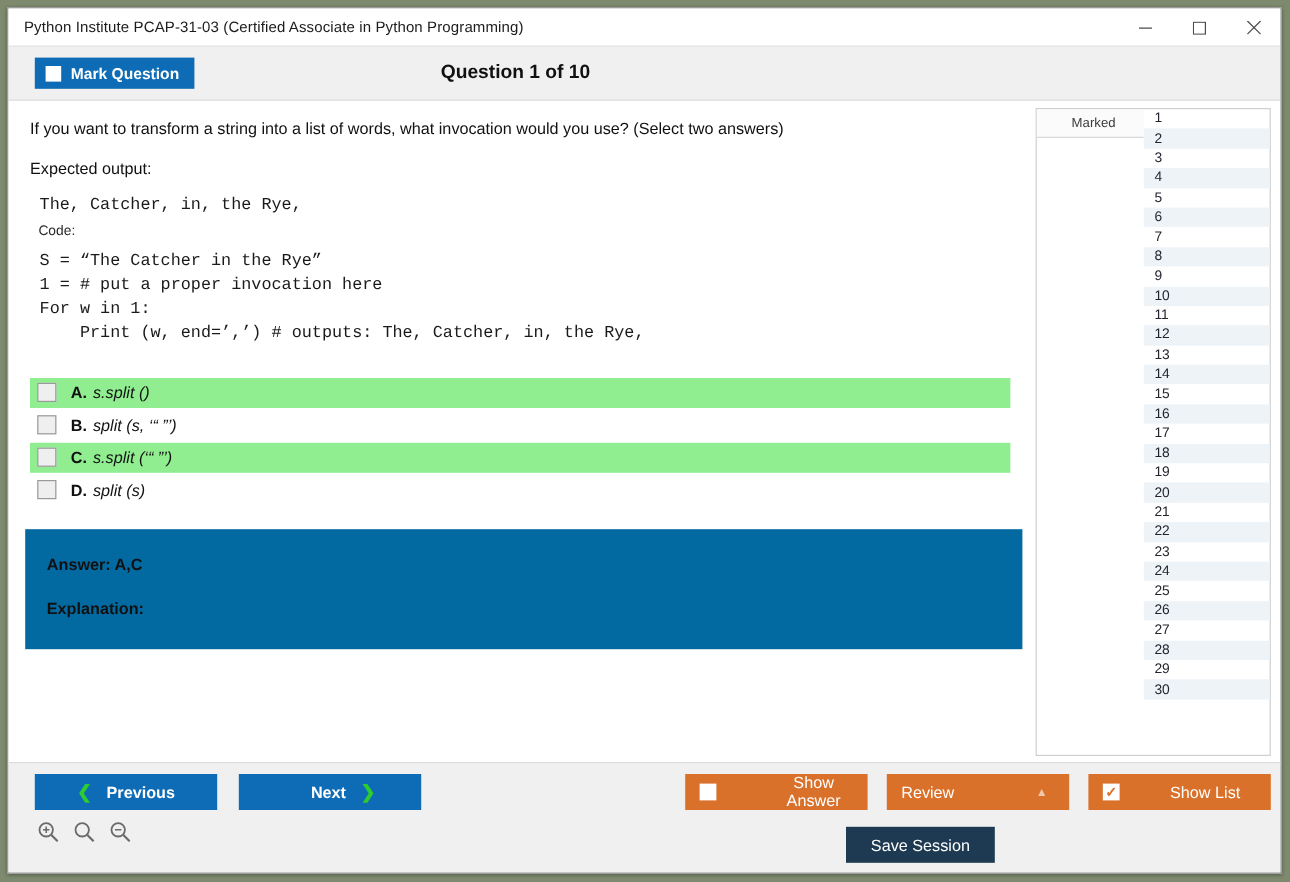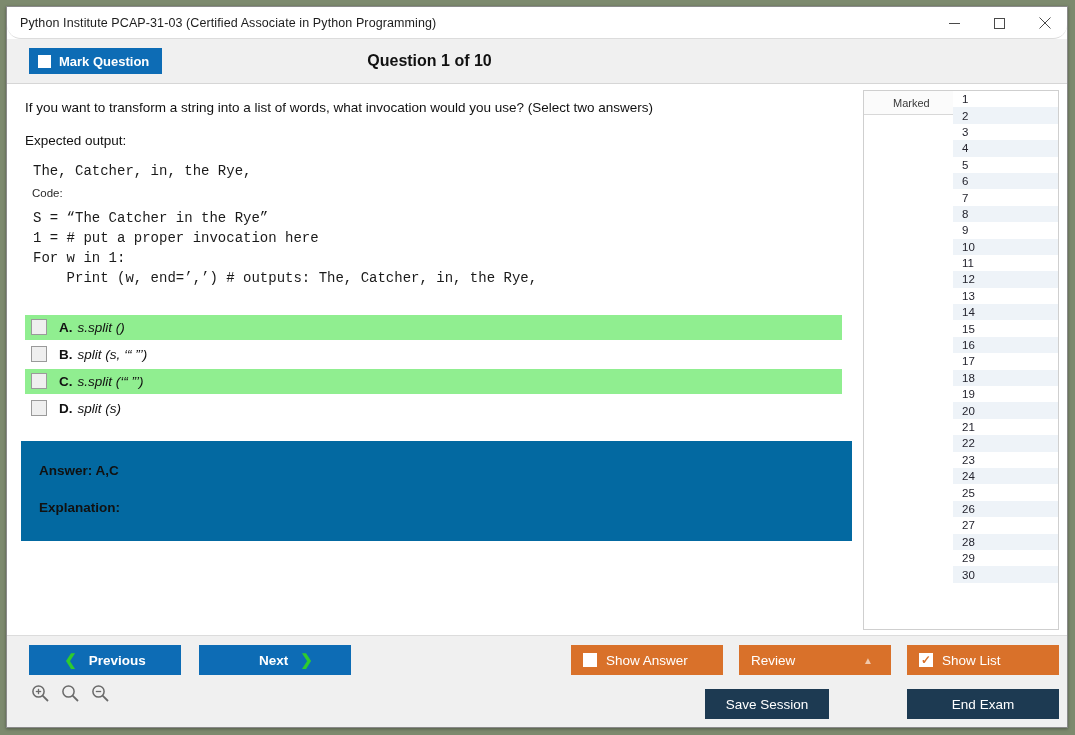--- a/index.html
+++ b/index.html
@@ -19,21 +19,20 @@
     box-shadow: 0 1px 3px rgba(0,0,0,0.35);
     overflow: hidden;
   }
   
   #titlebar {
     height: 32px;
     background: #ffffff;
     border-bottom: 1px solid #dcdcdc;
     display: flex; align-items: center;
     position: relative;
-    border-radius: 14px;
   }
   #title-text {
     font-size: 12.5px; color: #1c1c1c;
     padding-left: 13px; letter-spacing: 0.1px;
     white-space: nowrap;
   }
   .win-btns { position: absolute; right: 0; top: 0; display: flex; height: 32px; }
   .win-btn {
     width: 45px; height: 32px;
     display: flex; align-items: center; justify-content: center;
@@ -233,20 +232,21 @@
   .orange-btn {
     position: absolute;
     height: 30px;
     background: #d9712a;
     color: #ffffff;
     border: none;
     font-size: 13.5px;
     font-family: "Liberation Sans", sans-serif;
     display: flex; align-items: center;
     cursor: pointer;
+    gap: 33px;
   }
   #btn-show-answer { left: 564px; top: 9px; width: 152px; padding-left: 12px; }
   #btn-review { left: 732px; top: 9px; width: 152px; padding-left: 12px; }
   #btn-show-list { left: 900px; top: 9px; width: 152px; padding-left: 12px; }
   .ck-box {
     width: 14px; height: 14px;
     background: #ffffff;
     margin-right: 9px;
     flex: 0 0 auto;
     display: flex; align-items: center; justify-content: center;
@@ -563,23 +563,20 @@
       <span class="ck-box">
           <span class="tick">✓</span>
         </span>
       <span>Show List</span>
     </button>
 
     <button class="dark-btn" id="btn-save-session">
       <span>Save Session</span>
     </button>
 
-    <button class="dark-btn" id="btn-end-exam">
-      <span>End Exam</span>
-    </button>
 
     <div id="zoom-tools">
       <span class="zoom-ico">
         <svg width="19" height="19" viewBox="0 0 19 19">
             <circle cx="7.5" cy="7.5" r="5.6" fill="none" stroke="#6a6a6a" stroke-width="1.5"></circle>
             <line x1="11.6" y1="11.6" x2="17" y2="17" stroke="#6a6a6a" stroke-width="1.8"></line>
             <line x1="4.8" y1="7.5" x2="10.2" y2="7.5" stroke="#6a6a6a" stroke-width="1.3"></line>
             <line x1="7.5" y1="4.8" x2="7.5" y2="10.2" stroke="#6a6a6a" stroke-width="1.3"></line>
           </svg>
       </span>

